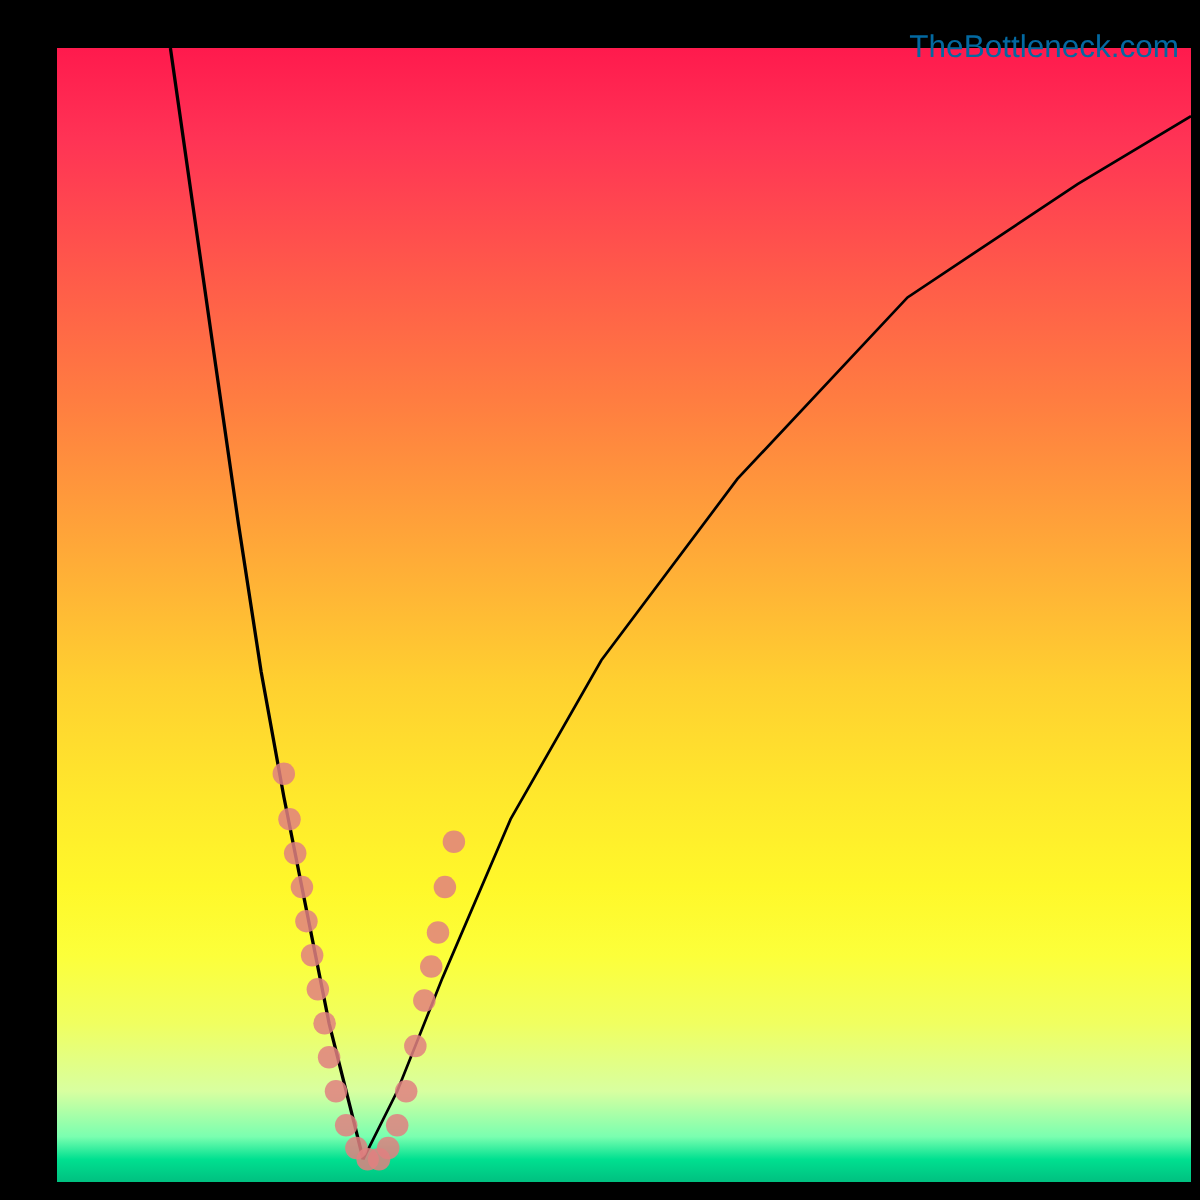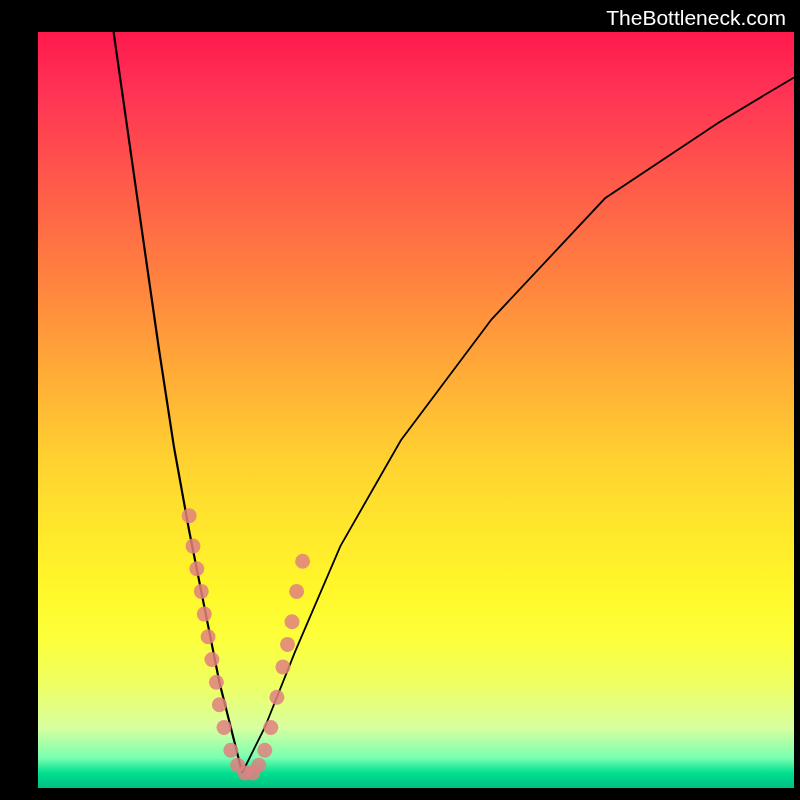--- a/index.html
+++ b/index.html
@@ -5,23 +5,23 @@
     * { margin: 0; padding: 0; box-sizing: border-box; }
     body {
       width: 800px;
       height: 800px;
       background: #000;
       position: relative;
       overflow: hidden;
     }
     .watermark {
       position: absolute;
-      top: 6px;
+      top: 20px;
       right: 14px;
-      color: #ffffff;
+      color: #0369a1;
       font-family: Arial, sans-serif;
       font-size: 21px;
       z-index: 10;
     }
     .plot-area {
       position: absolute;
       left: 38px;
       top: 32px;
       width: 756px;
       height: 756px;

